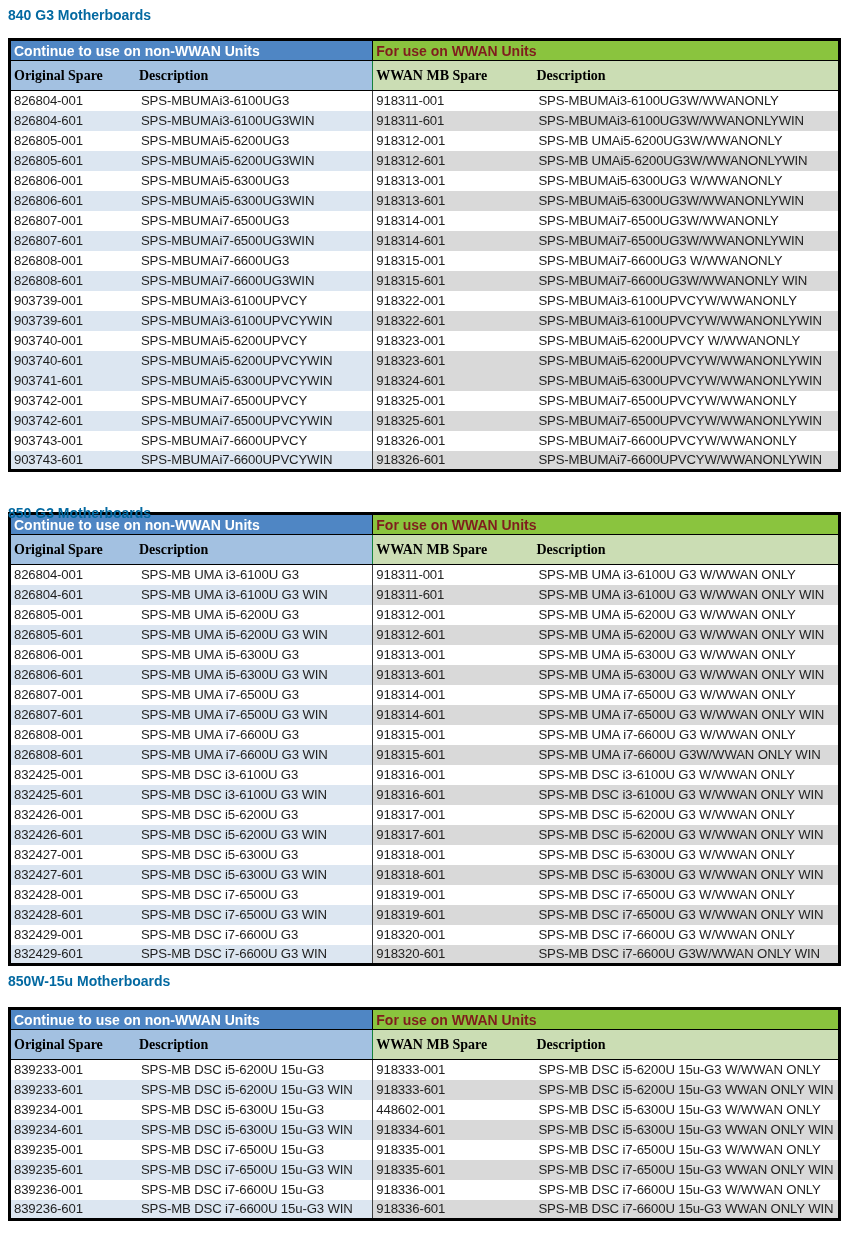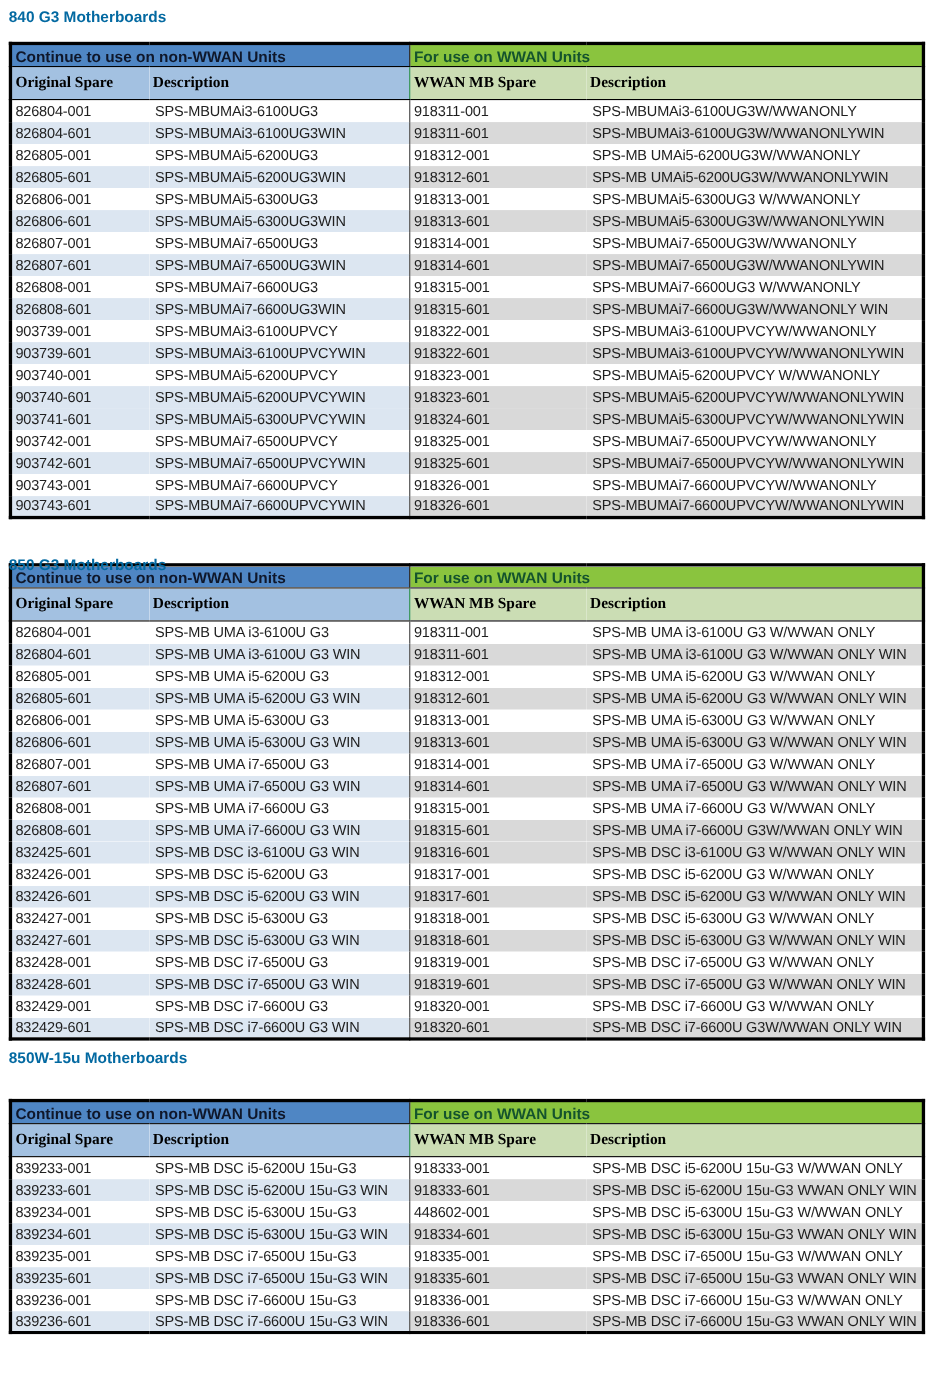--- a/index.html
+++ b/index.html
@@ -14,21 +14,21 @@
   .section-title {
     font-size: 14px;
     font-weight: bold;
     color: #0369a1;
     margin: 0 0 0 8px;
     padding-top: 6px;
     height: 38px;
     line-height: 18px;
   }
   .s2 .section-title { height: 40px; padding-top: 32px; }
-  .s3 .section-title { height: 53px; }
+  .s3 .section-title { height: 41px; }
   table.mb-table {
     border-collapse: collapse;
     table-layout: fixed;
     width: 833px;
     margin-left: 8px;
     border: 3px solid #000;
   }
   col.c0 { width: 126px; }
   col.c1 { width: 236px; }
   col.c2 { width: 160px; }
@@ -36,22 +36,22 @@
   th {
     font-size: 14px;
     font-weight: bold;
     text-align: left;
     padding: 0 0 0 3px;
     height: 21px;
     white-space: nowrap;
     overflow: hidden;
   }
   tr.group-row th { border-bottom: 1px solid #000; }
-  th.hdr-left  { background: var(--blue-hdr);  color: #0f172a; }
-  th.hdr-right { background: var(--green-hdr); color: #14532d; border-left: 1px solid #000; }
+  th.hdr-left  { background: var(--blue-hdr);  color: #ffffff; }
+  th.hdr-right { background: var(--green-hdr); color: #7f1d1d; border-left: 1px solid #000; }
   tr.col-row th { border-bottom: 1px solid #000; height: 30px; font-family: Liberation Serif, serif; }
   th.sub-blue  { background: var(--blue-sub); color: #000; }
   th.sub-green { background: var(--green-sub); color: #000; }
   th.c2h { border-left: 1px solid #15803d; }
   td {
     font-size: 13.2px;
     height: 20px;
     padding: 0 0 0 3px;
     white-space: nowrap;
     overflow: hidden;
@@ -281,20 +281,26 @@
           <td class="c1">SPS-MB UMA i7-6600U G3</td>
           <td class="c2">918315-001</td>
           <td class="c3">SPS-MB UMA i7-6600U G3  W/WWAN ONLY</td>
         </tr>
         <tr class="striped">
           <td class="c0">826808-601</td>
           <td class="c1">SPS-MB UMA i7-6600U G3 WIN</td>
           <td class="c2">918315-601</td>
           <td class="c3">SPS-MB UMA i7-6600U G3W/WWAN ONLY  WIN</td>
         </tr>
+        <tr>
+          <td class="c0">832425-001</td>
+          <td class="c1">SPS-MB DSC i3-6100U G3</td>
+          <td class="c2">918316-001</td>
+          <td class="c3">SPS-MB DSC i3-6100U G3  W/WWAN ONLY</td>
+        </tr>
         <tr class="striped">
           <td class="c0">832425-601</td>
           <td class="c1">SPS-MB DSC i3-6100U G3 WIN</td>
           <td class="c2">918316-601</td>
           <td class="c3">SPS-MB DSC i3-6100U G3 W/WWAN ONLY WIN</td>
         </tr>
         <tr>
           <td class="c0">832426-001</td>
           <td class="c1">SPS-MB  DSC i5-6200U G3</td>
           <td class="c2">918317-001</td>

